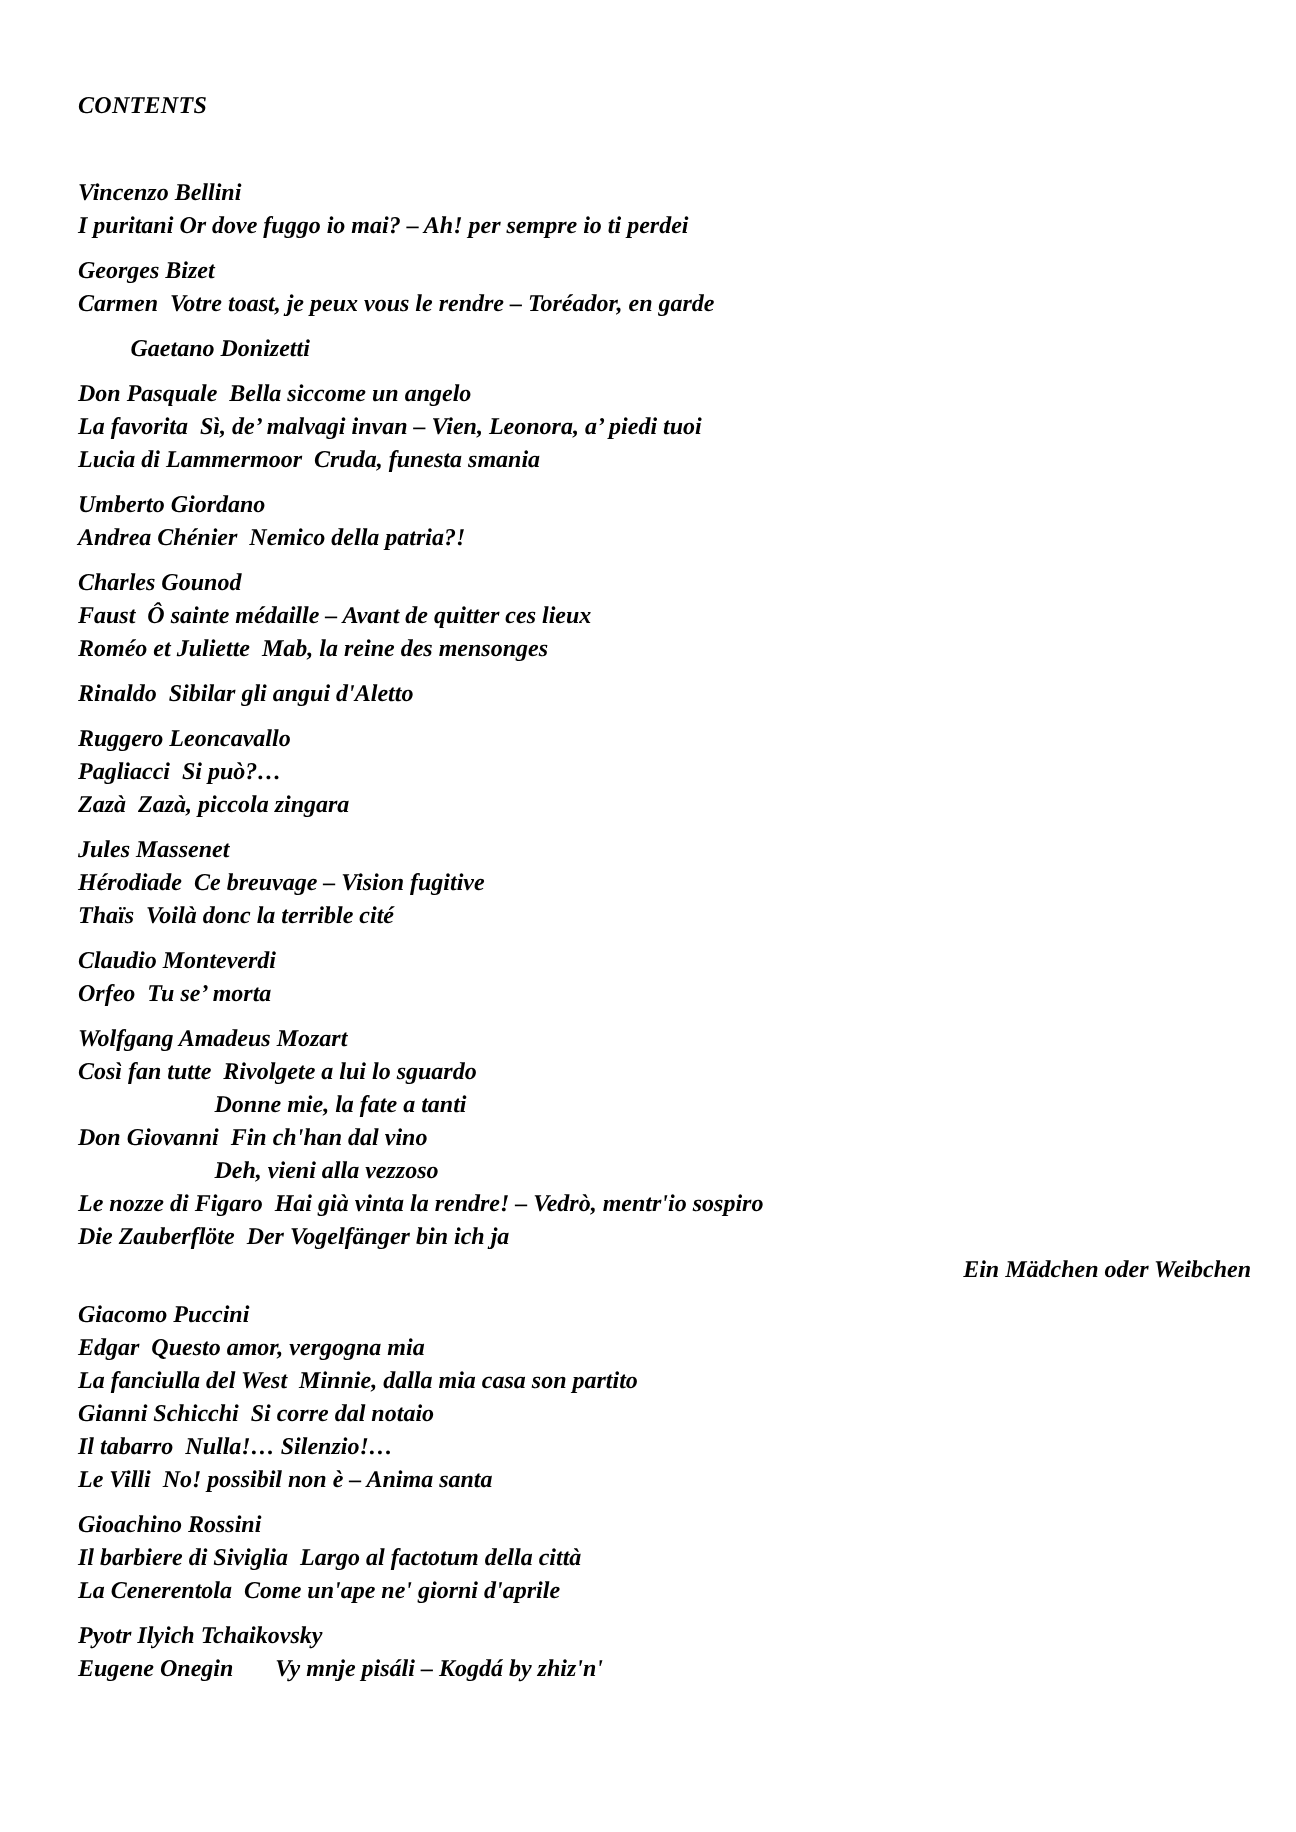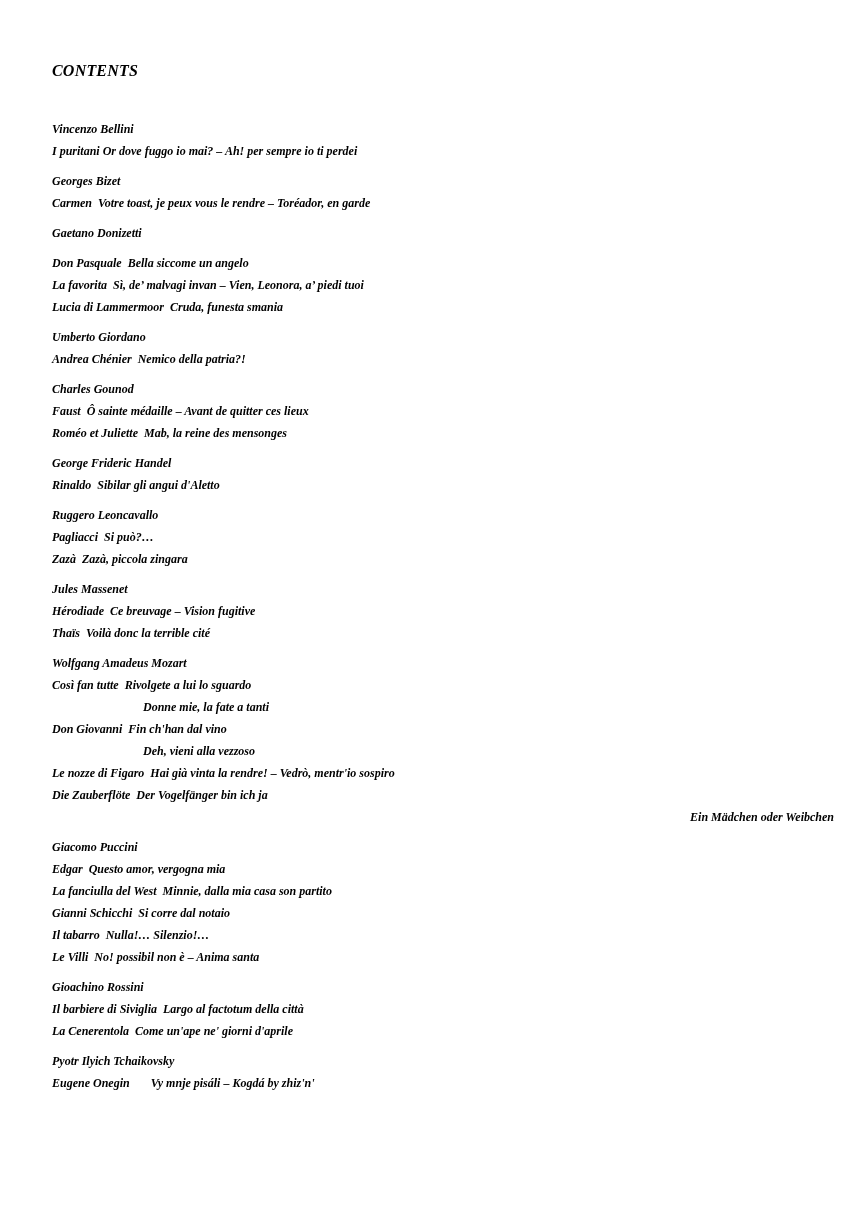--- a/index.html
+++ b/index.html
@@ -27,26 +27,27 @@
     letter-spacing: 0.2px;
   }
   .sections {
     display: block;
   }
   .section {
     margin: 0 0 8px 0;
   }
   .composer,
   .entry {
-    font-size: 12px;
+    font-size: 16px;
     line-height: 22px;
     white-space: pre-wrap;
   }
   .composer.gap-after {
     margin-bottom: 8px;
+    margin-left: 35px;
   }
 </style>
 </head>
 <body>
 
 <div class="page">
   <h1 class="title">CONTENTS</h1>
   <div class="sections">
       <div class="section">
         <div class="composer">Vincenzo Bellini</div>
@@ -65,32 +66,35 @@
       <div class="section">
         <div class="composer">Umberto Giordano</div>
         <div class="entry">Andrea Chénier  Nemico della patria?!</div>
       </div>
       <div class="section">
         <div class="composer">Charles Gounod</div>
         <div class="entry">Faust  Ô sainte médaille – Avant de quitter ces lieux</div>
         <div class="entry">Roméo et Juliette  Mab, la reine des mensonges</div>
       </div>
       <div class="section">
-        <div class="composer">George Frideric Handel</div>
         <div class="entry">Rinaldo  Sibilar gli angui d'Aletto</div>
       </div>
       <div class="section">
         <div class="composer">Ruggero Leoncavallo</div>
         <div class="entry">Pagliacci  Si può?…</div>
         <div class="entry">Zazà  Zazà, piccola zingara</div>
       </div>
       <div class="section">
         <div class="composer">Jules Massenet</div>
         <div class="entry">Hérodiade  Ce breuvage – Vision fugitive</div>
         <div class="entry">Thaïs  Voilà donc la terrible cité</div>
+      </div>
+      <div class="section">
+        <div class="composer">Claudio Monteverdi</div>
+        <div class="entry">Orfeo  Tu se’ morta</div>
       </div>
       <div class="section">
         <div class="composer">Wolfgang Amadeus Mozart</div>
         <div class="entry">Così fan tutte  Rivolgete a lui lo sguardo</div>
         <div class="entry" style="padding-left: 91px;">Donne mie, la fate a tanti</div>
         <div class="entry">Don Giovanni  Fin ch'han dal vino</div>
         <div class="entry" style="padding-left: 91px;">Deh, vieni alla vezzoso</div>
         <div class="entry">Le nozze di Figaro  Hai già vinta la rendre! – Vedrò, mentr'io sospiro</div>
         <div class="entry">Die Zauberflöte  Der Vogelfänger bin ich ja</div>
         <div class="entry" style="padding-left: 103px; text-align: right;">Ein Mädchen oder Weibchen</div>

